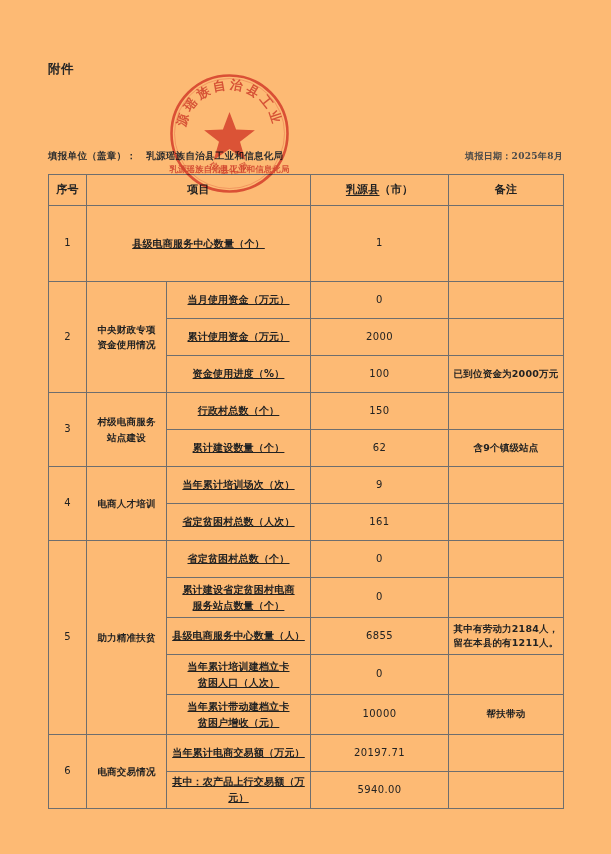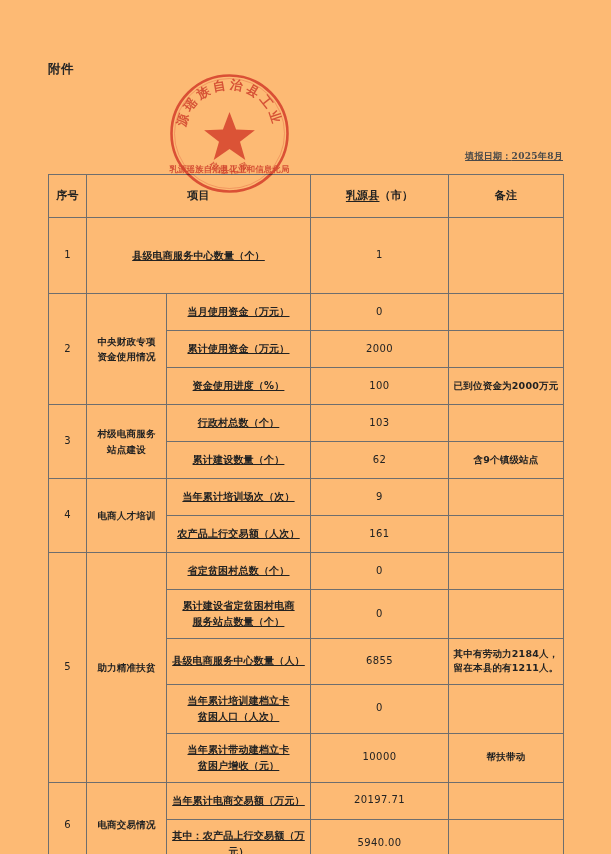--- a/index.html
+++ b/index.html
@@ -72,21 +72,20 @@
   }
   .meta-date {
     position: absolute;
     right: 0;
     top: 0;
     font-size: 9px;
     color: #4a4a4a;
     letter-spacing: 0.3px;
     font-family: "DejaVu Serif", "Liberation Serif", serif;
     font-weight: bold;
-    text-decoration: underline;
   }
 
   
   .seal {
     position: absolute;
     left: 168px;
     top: 72px;
     width: 123px;
     height: 123px;
     pointer-events: none;
@@ -105,21 +104,21 @@
     border-collapse: collapse;
     table-layout: fixed;
     font-family: "DejaVu Sans", "Liberation Sans", sans-serif;
   }
   .report-table td, .report-table th {
     border: 1px solid #6e6e6e;
     text-align: center;
     vertical-align: middle;
     font-size: 9.5px;
     color: #222;
-    padding: 8px 3px;
+    padding: 2px 3px;
     line-height: 1.45;
     font-weight: bold;
     letter-spacing: 0.2px;
   }
   .report-table th {
     height: 26px;
     font-size: 11px;
   }
   .col-no    { width: 38px; }
   .col-cat   { width: 80px; }
@@ -145,20 +144,23 @@
 </style>
 </head>
 <body>
 
 <div class="page">
 
   <div class="attach-label">附件</div>
 
 
   <div class="meta-row">
+    <div class="meta-unit">
+      <span>填报单位（盖章）：</span><span class="unit-value">乳源瑶族自治县工业和信息化局</span>
+    </div>
     <div class="meta-date">
       <span>填报日期：</span><span>2025年8月</span>
     </div>
   </div>
 
   <div class="seal">
     <svg viewBox="0 0 123 123" width="123" height="123" aria-hidden="true">
       <defs>
         <path id="sealArcTop" d="M 17,61.5 A 44.5,44.5 0 0 1 106,61.5"></path>
         <path id="sealArcBot" d="M 22,61.5 A 39.5,39.5 0 0 0 101,61.5"></path>
@@ -217,37 +219,37 @@
         </tr>
         <tr class="r-std">
           <td class="item-cell">资金使用进度（%）</td>
           <td class="val-cell">100</td>
           <td class="note-cell">已到位资金为2000万元</td>
         </tr>
         <tr class="r-std">
           <td class="no-cell" rowspan="2">3</td>
           <td class="cat-cell" rowspan="2">村级电商服务<br>站点建设</td>
           <td class="item-cell">行政村总数（个）</td>
-          <td class="val-cell">103</td>
+          <td class="val-cell">150</td>
           <td class="note-cell"></td>
         </tr>
         <tr class="r-std">
           <td class="item-cell">累计建设数量（个）</td>
           <td class="val-cell">62</td>
           <td class="note-cell">含9个镇级站点</td>
         </tr>
         <tr class="r-std">
           <td class="no-cell" rowspan="2">4</td>
           <td class="cat-cell" rowspan="2">电商人才培训</td>
           <td class="item-cell">当年累计培训场次（次）</td>
           <td class="val-cell">9</td>
           <td class="note-cell"></td>
         </tr>
         <tr class="r-std">
-          <td class="item-cell">农产品上行交易额（人次）</td>
+          <td class="item-cell">省定贫困村总数（人次）</td>
           <td class="val-cell">161</td>
           <td class="note-cell"></td>
         </tr>
         <tr class="r-std">
           <td class="no-cell" rowspan="5">5</td>
           <td class="cat-cell" rowspan="5">助力精准扶贫</td>
           <td class="item-cell">省定贫困村总数（个）</td>
           <td class="val-cell">0</td>
           <td class="note-cell"></td>
         </tr>

